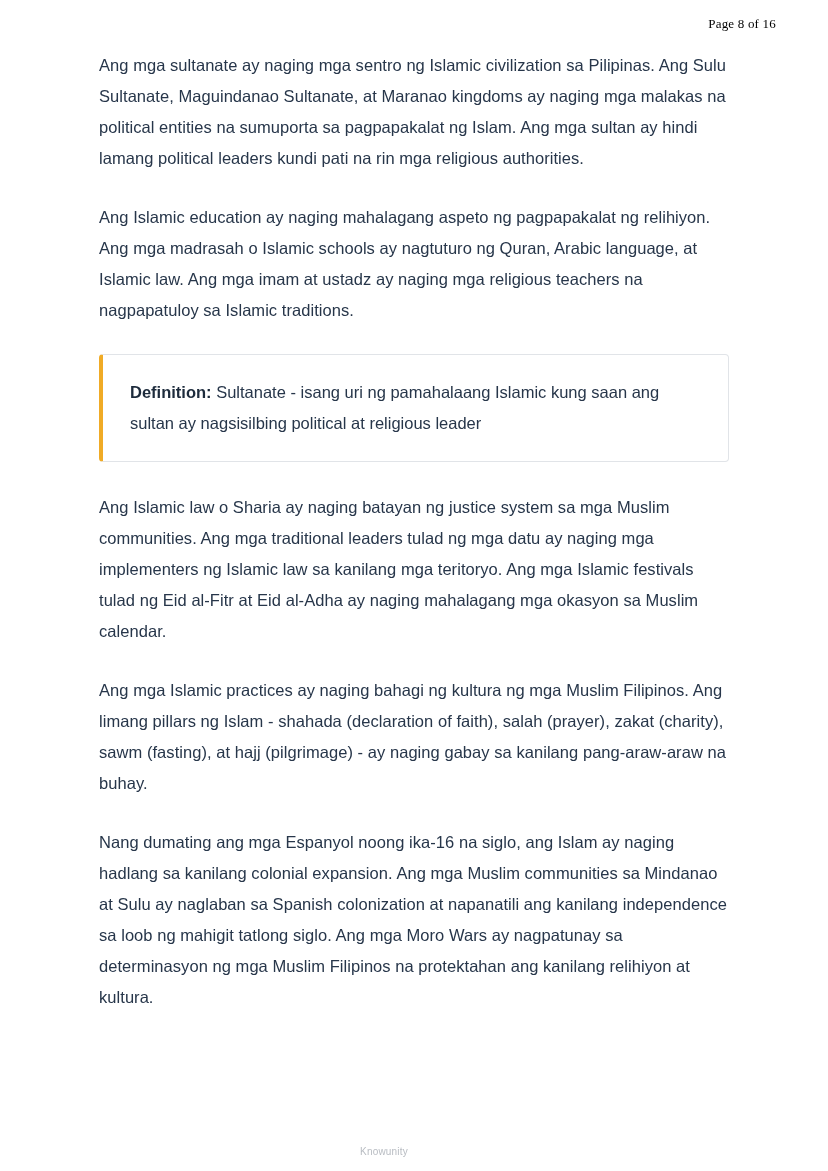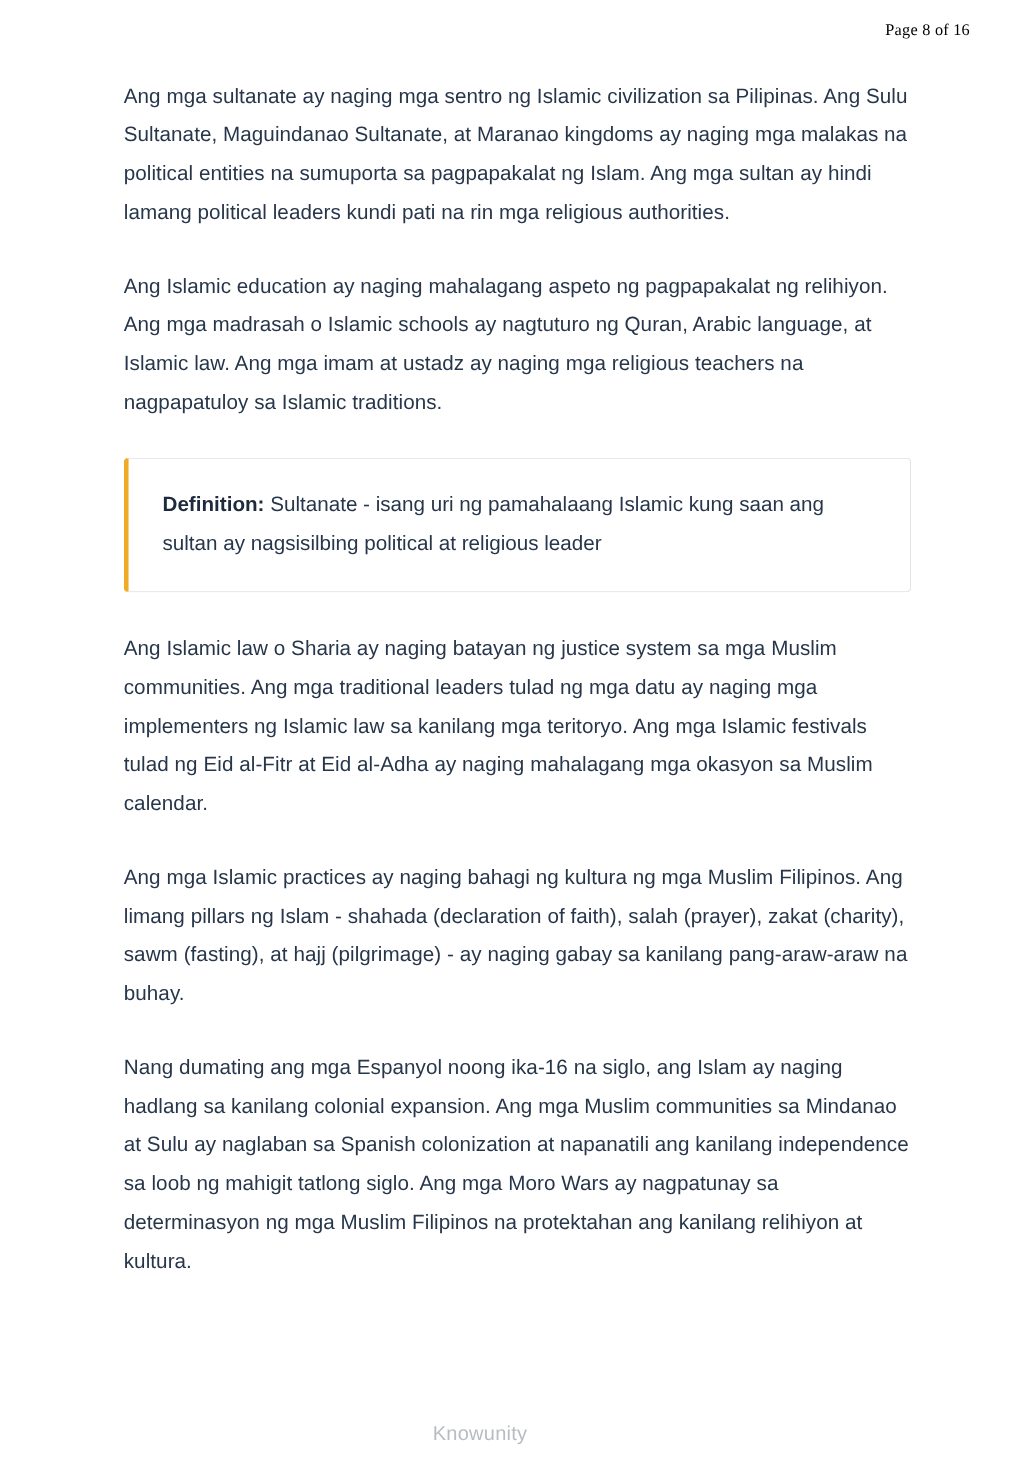--- a/index.html
+++ b/index.html
@@ -26,21 +26,21 @@
     position: absolute;
     top: 16px;
     right: 52px;
     font-family: "Liberation Serif", serif;
     font-size: 13px;
     color: #000000;
     letter-spacing: 0.2px;
   }
   .content {
     position: absolute;
-    top: 62px;
+    top: 50px;
     left: 99px;
     width: 630px;
   }
   p.para {
     margin: 0 0 28px 0;
     font-size: 16.5px;
     line-height: 31px;
     color: #27364a;
     letter-spacing: 0.05px;
   }
@@ -66,21 +66,21 @@
   .callout-label {
     font-weight: bold;
     color: #1d2b3c;
   }
   .footer {
     position: absolute;
     bottom: 14px;
     left: 0;
     width: 768px;
     text-align: center;
-    font-size: 16px;
+    font-size: 10px;
     color: #b8bcc2;
     letter-spacing: 0.2px;
   }
 </style>
 </head>
 <body>
 
 <div class="page">
 
   <div class="page-header">Page 8 of 16</div>

